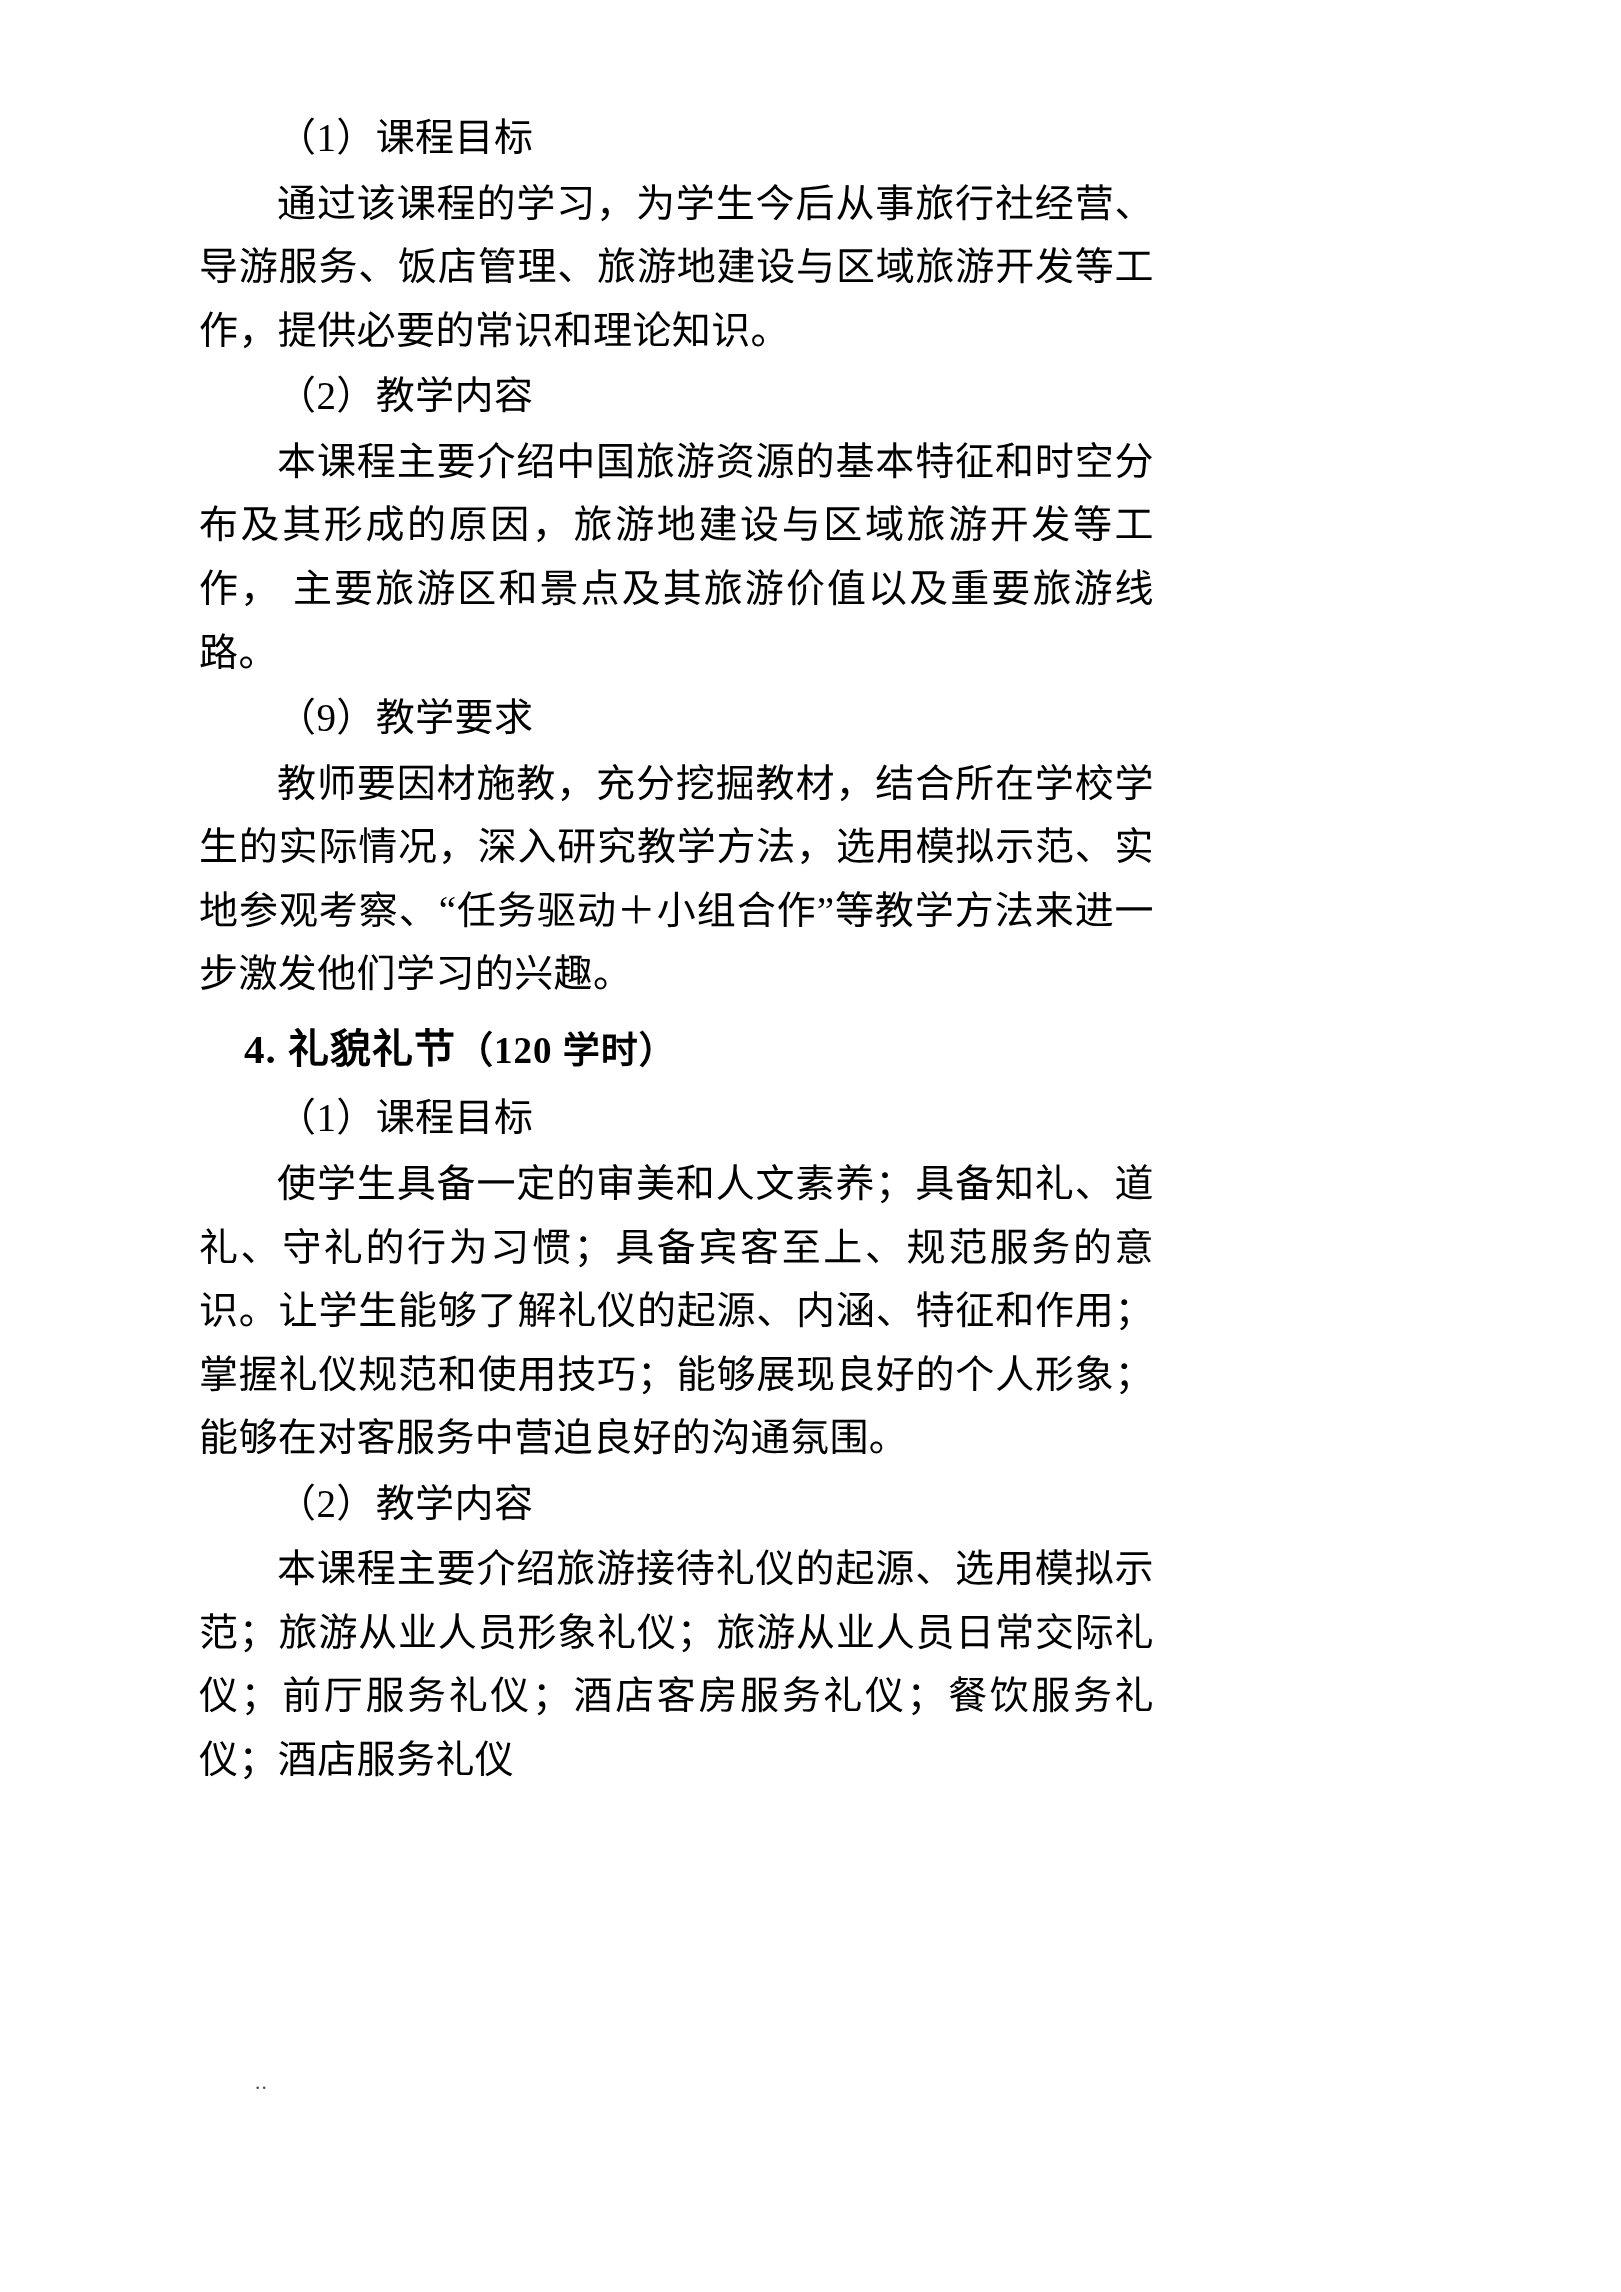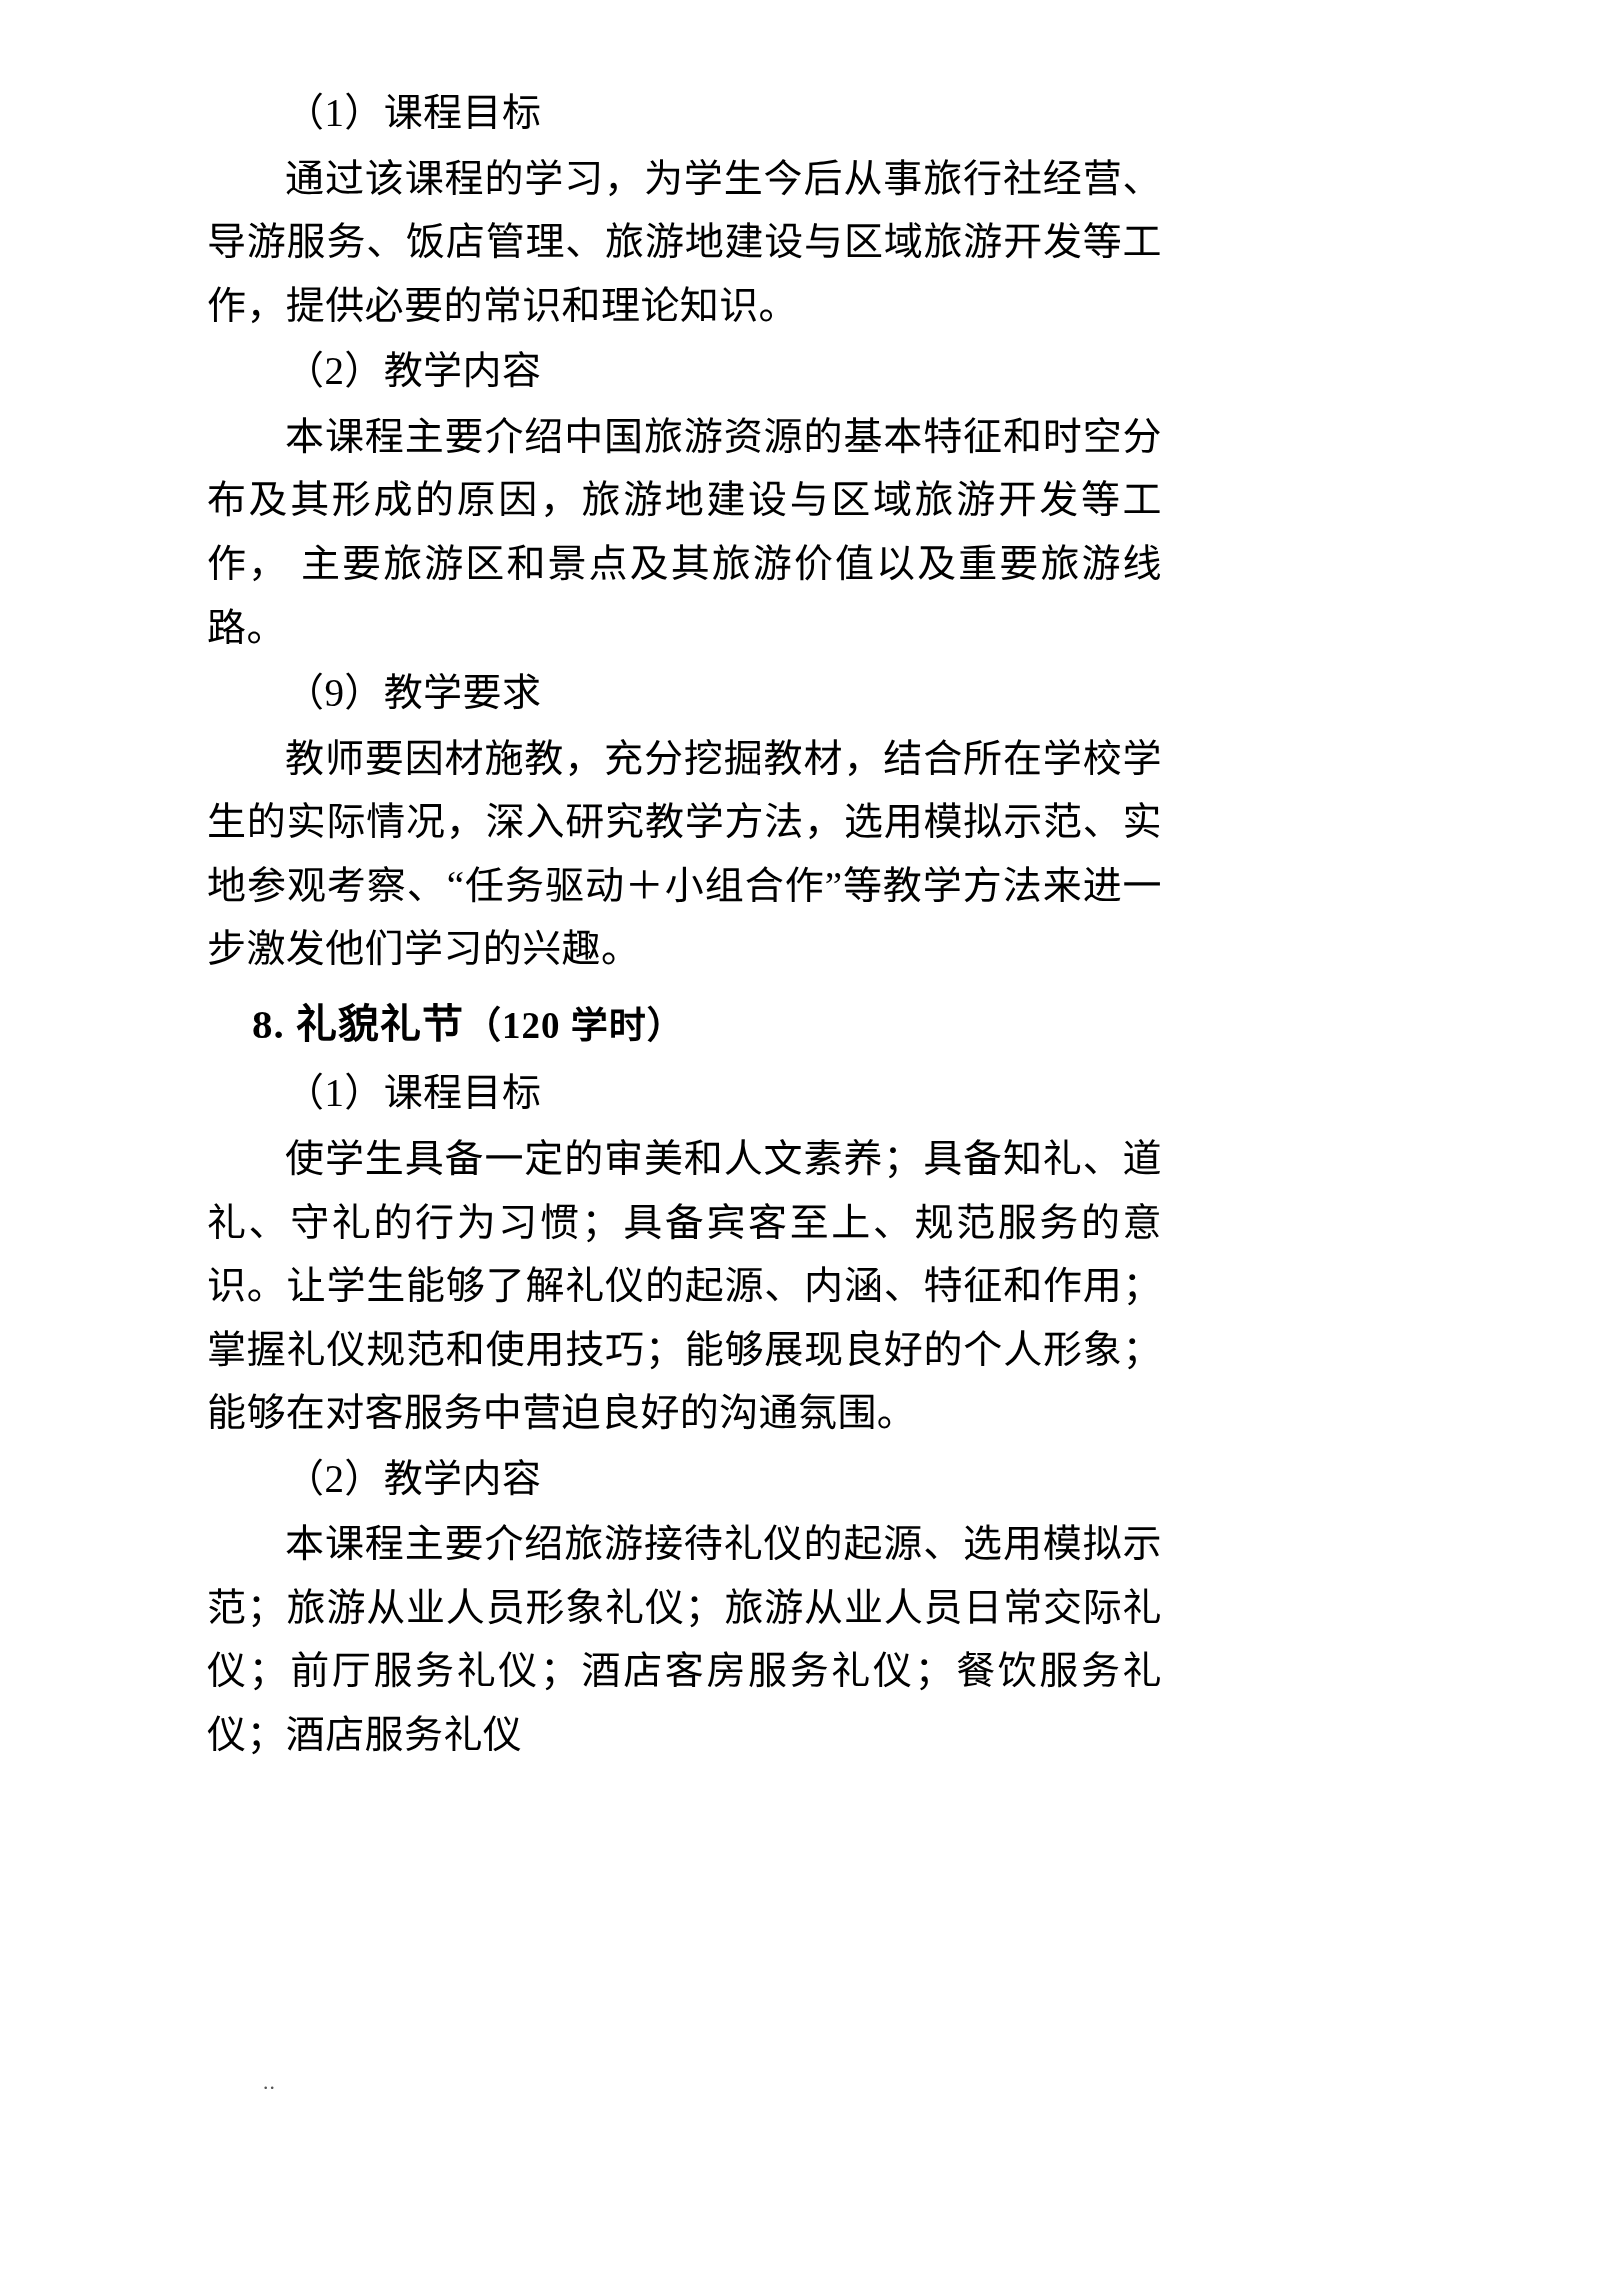--- a/index.html
+++ b/index.html
@@ -10,26 +10,26 @@
   body {
     width: 1621px;
     height: 2293px;
     font-family: "Liberation Serif", "DejaVu Serif", serif;
     color: #000000;
     position: relative;
     overflow: hidden;
   }
   .page {
     position: absolute;
-    left: 16px;
+    left: 8px;
     top: 0;
     width: 1337px;
     height: 2293px;
     box-sizing: border-box;
-    padding: 81px 191px 78px 191px;
+    padding: 106px 191px 78px 191px;
   }
   .doc-body {
     font-size: 39px;
     line-height: 1.63;
     text-align: justify;
     text-justify: inter-ideograph;
     letter-spacing: 0.4px;
   }
   p {
     margin: 0;
@@ -75,21 +75,21 @@
     <p class="para">通过该课程的学习，为学生今后从事旅行社经营、导游服务、饭店管理、旅游地建设与区域旅游开发等工作，提供必要的常识和理论知识。</p>
 
     <p class="label">（2）教学内容</p>
 
     <p class="para">本课程主要介绍中国旅游资源的基本特征和时空分布及其形成的原因，旅游地建设与区域旅游开发等工作， 主要旅游区和景点及其旅游价值以及重要旅游线路。</p>
 
     <p class="label">（9）教学要求</p>
 
     <p class="para">教师要因材施教，充分挖掘教材，结合所在学校学生的实际情况，深入研究教学方法，选用模拟示范、实地参观考察、“任务驱动＋小组合作”等教学方法来进一步激发他们学习的兴趣。</p>
 
-    <p class="heading"><span>8. 礼貌礼节</span><span class="hours">（120 学时）</span></p>
+    <p class="heading"><span>4. 礼貌礼节</span><span class="hours">（120 学时）</span></p>
 
     <p class="label">（1）课程目标</p>
 
     <p class="para">使学生具备一定的审美和人文素养；具备知礼、道礼、守礼的行为习惯；具备宾客至上、规范服务的意识。让学生能够了解礼仪的起源、内涵、特征和作用；掌握礼仪规范和使用技巧；能够展现良好的个人形象；能够在对客服务中营迫良好的沟通氛围。</p>
 
     <p class="label">（2）教学内容</p>
 
     <p class="para">本课程主要介绍旅游接待礼仪的起源、选用模拟示范；旅游从业人员形象礼仪；旅游从业人员日常交际礼仪；前厅服务礼仪；酒店客房服务礼仪；餐饮服务礼仪；酒店服务礼仪</p>
 
   </div>

